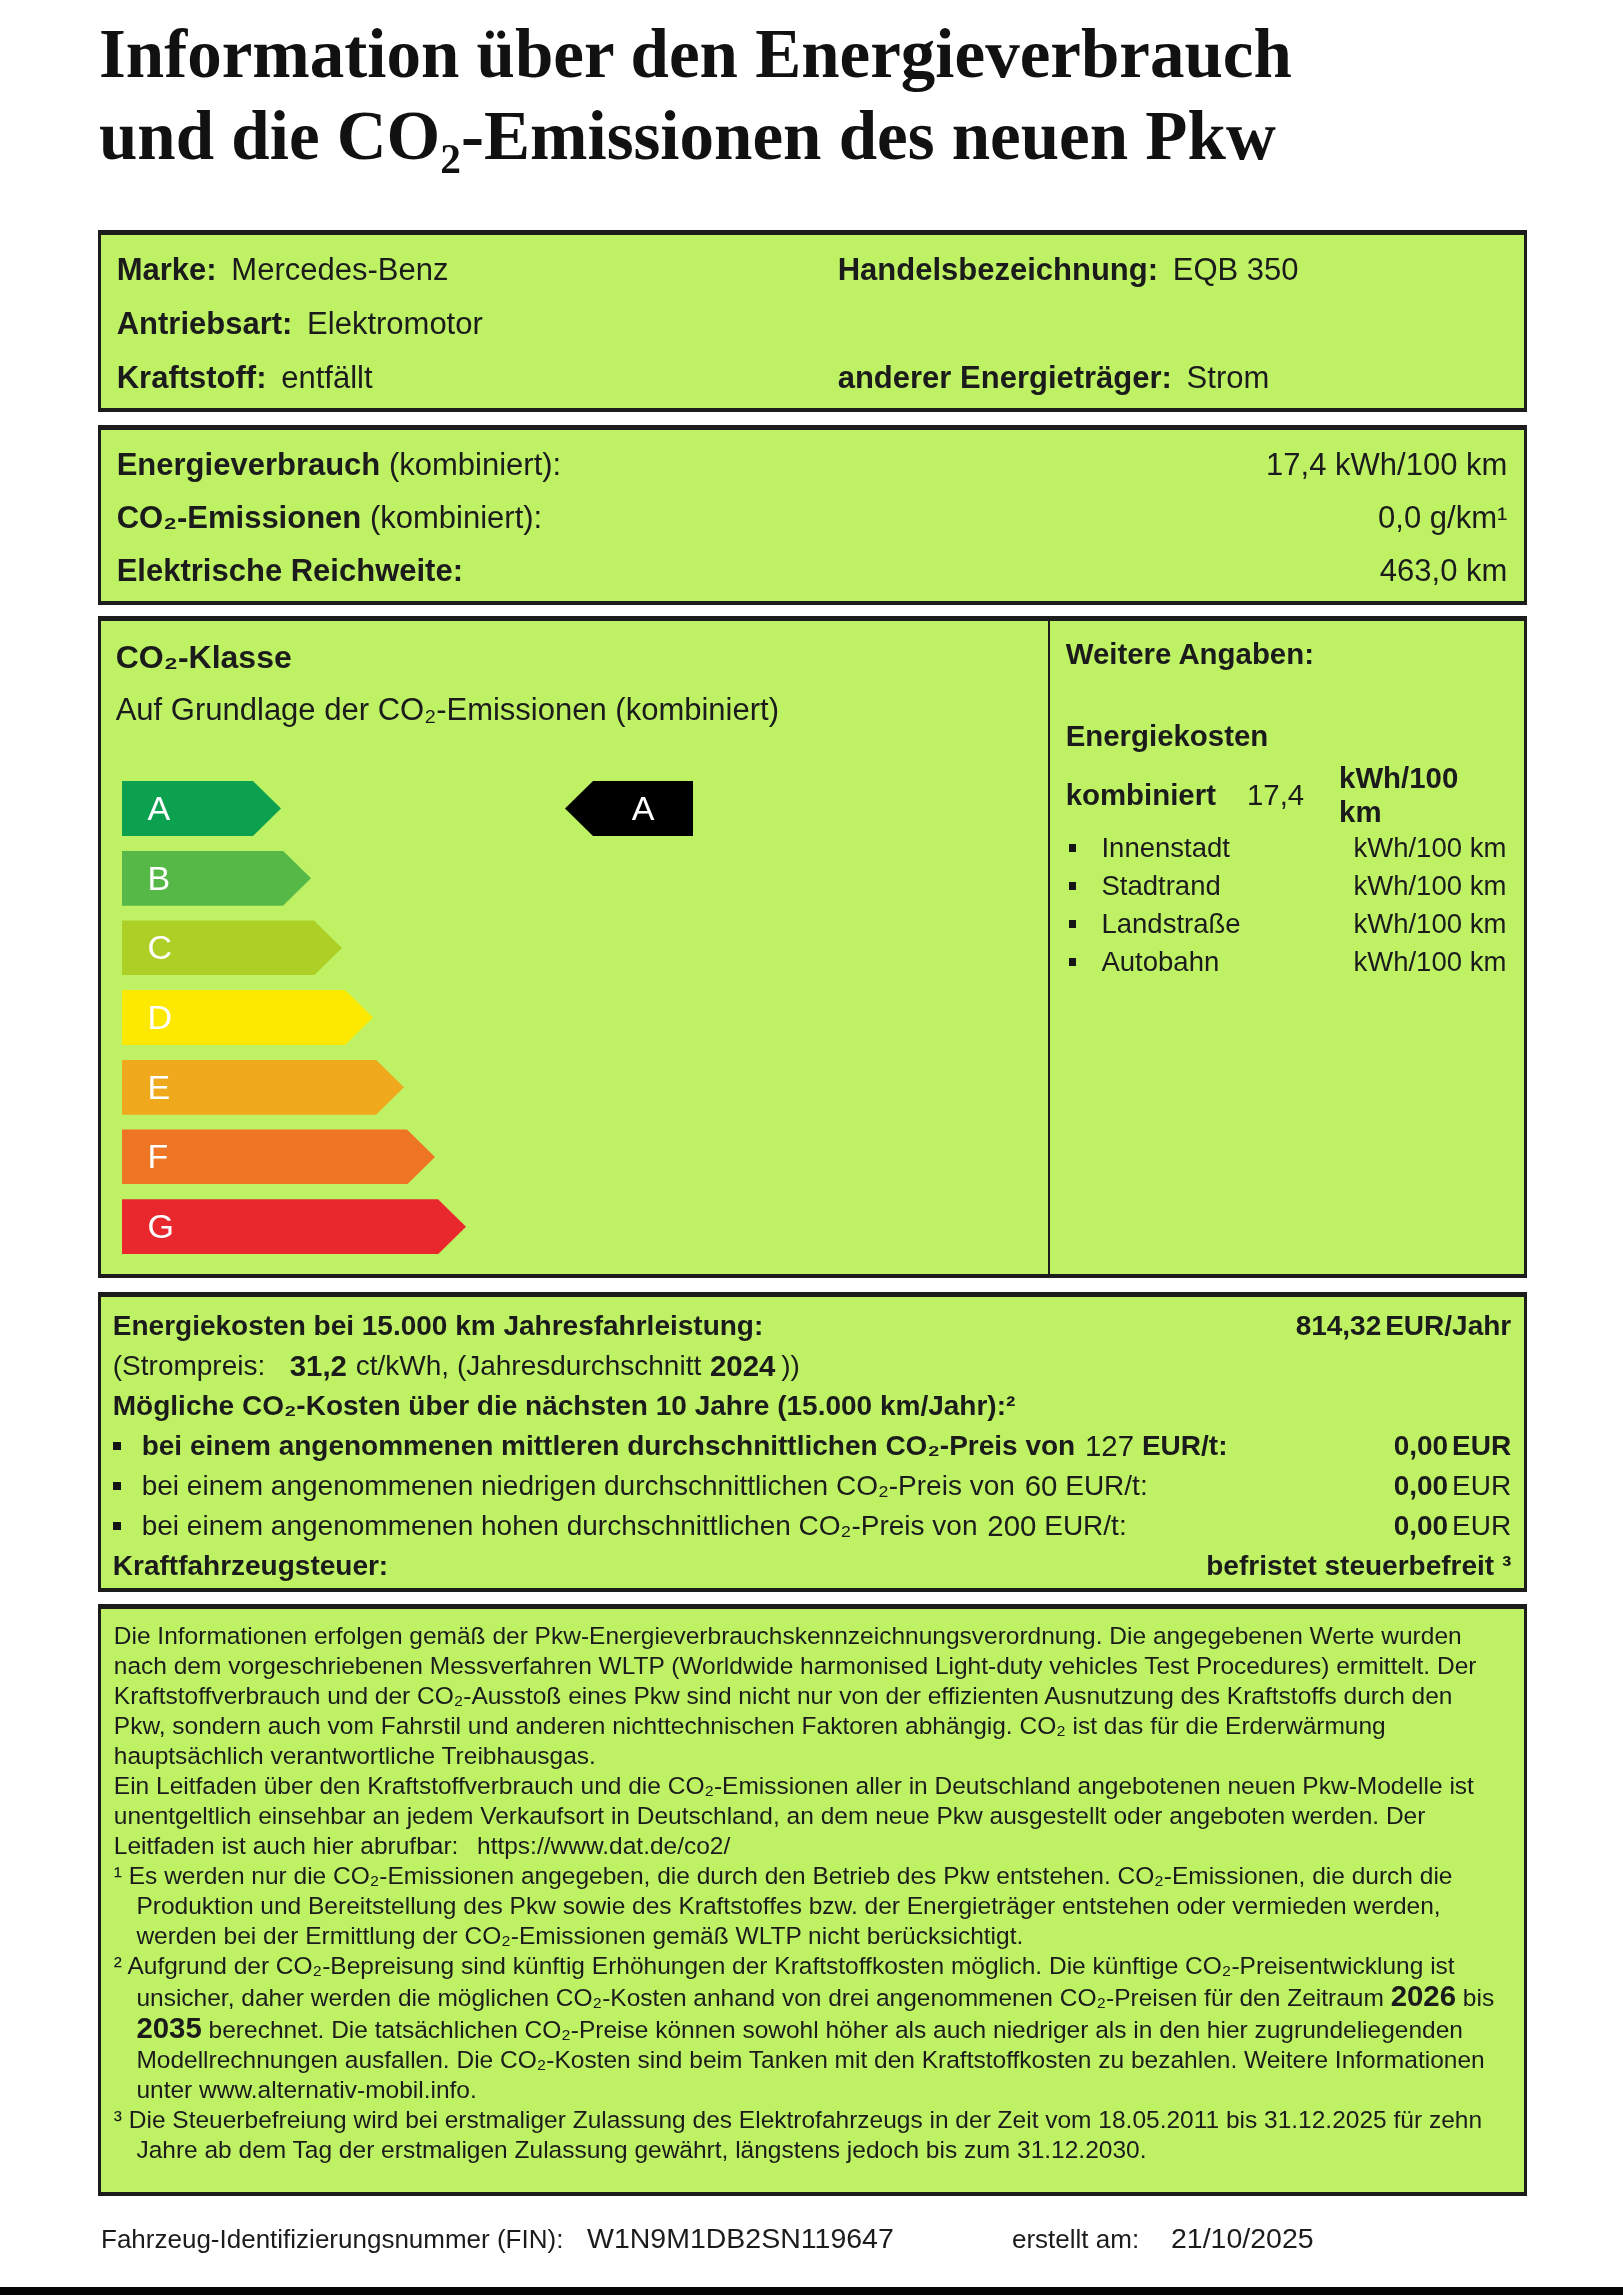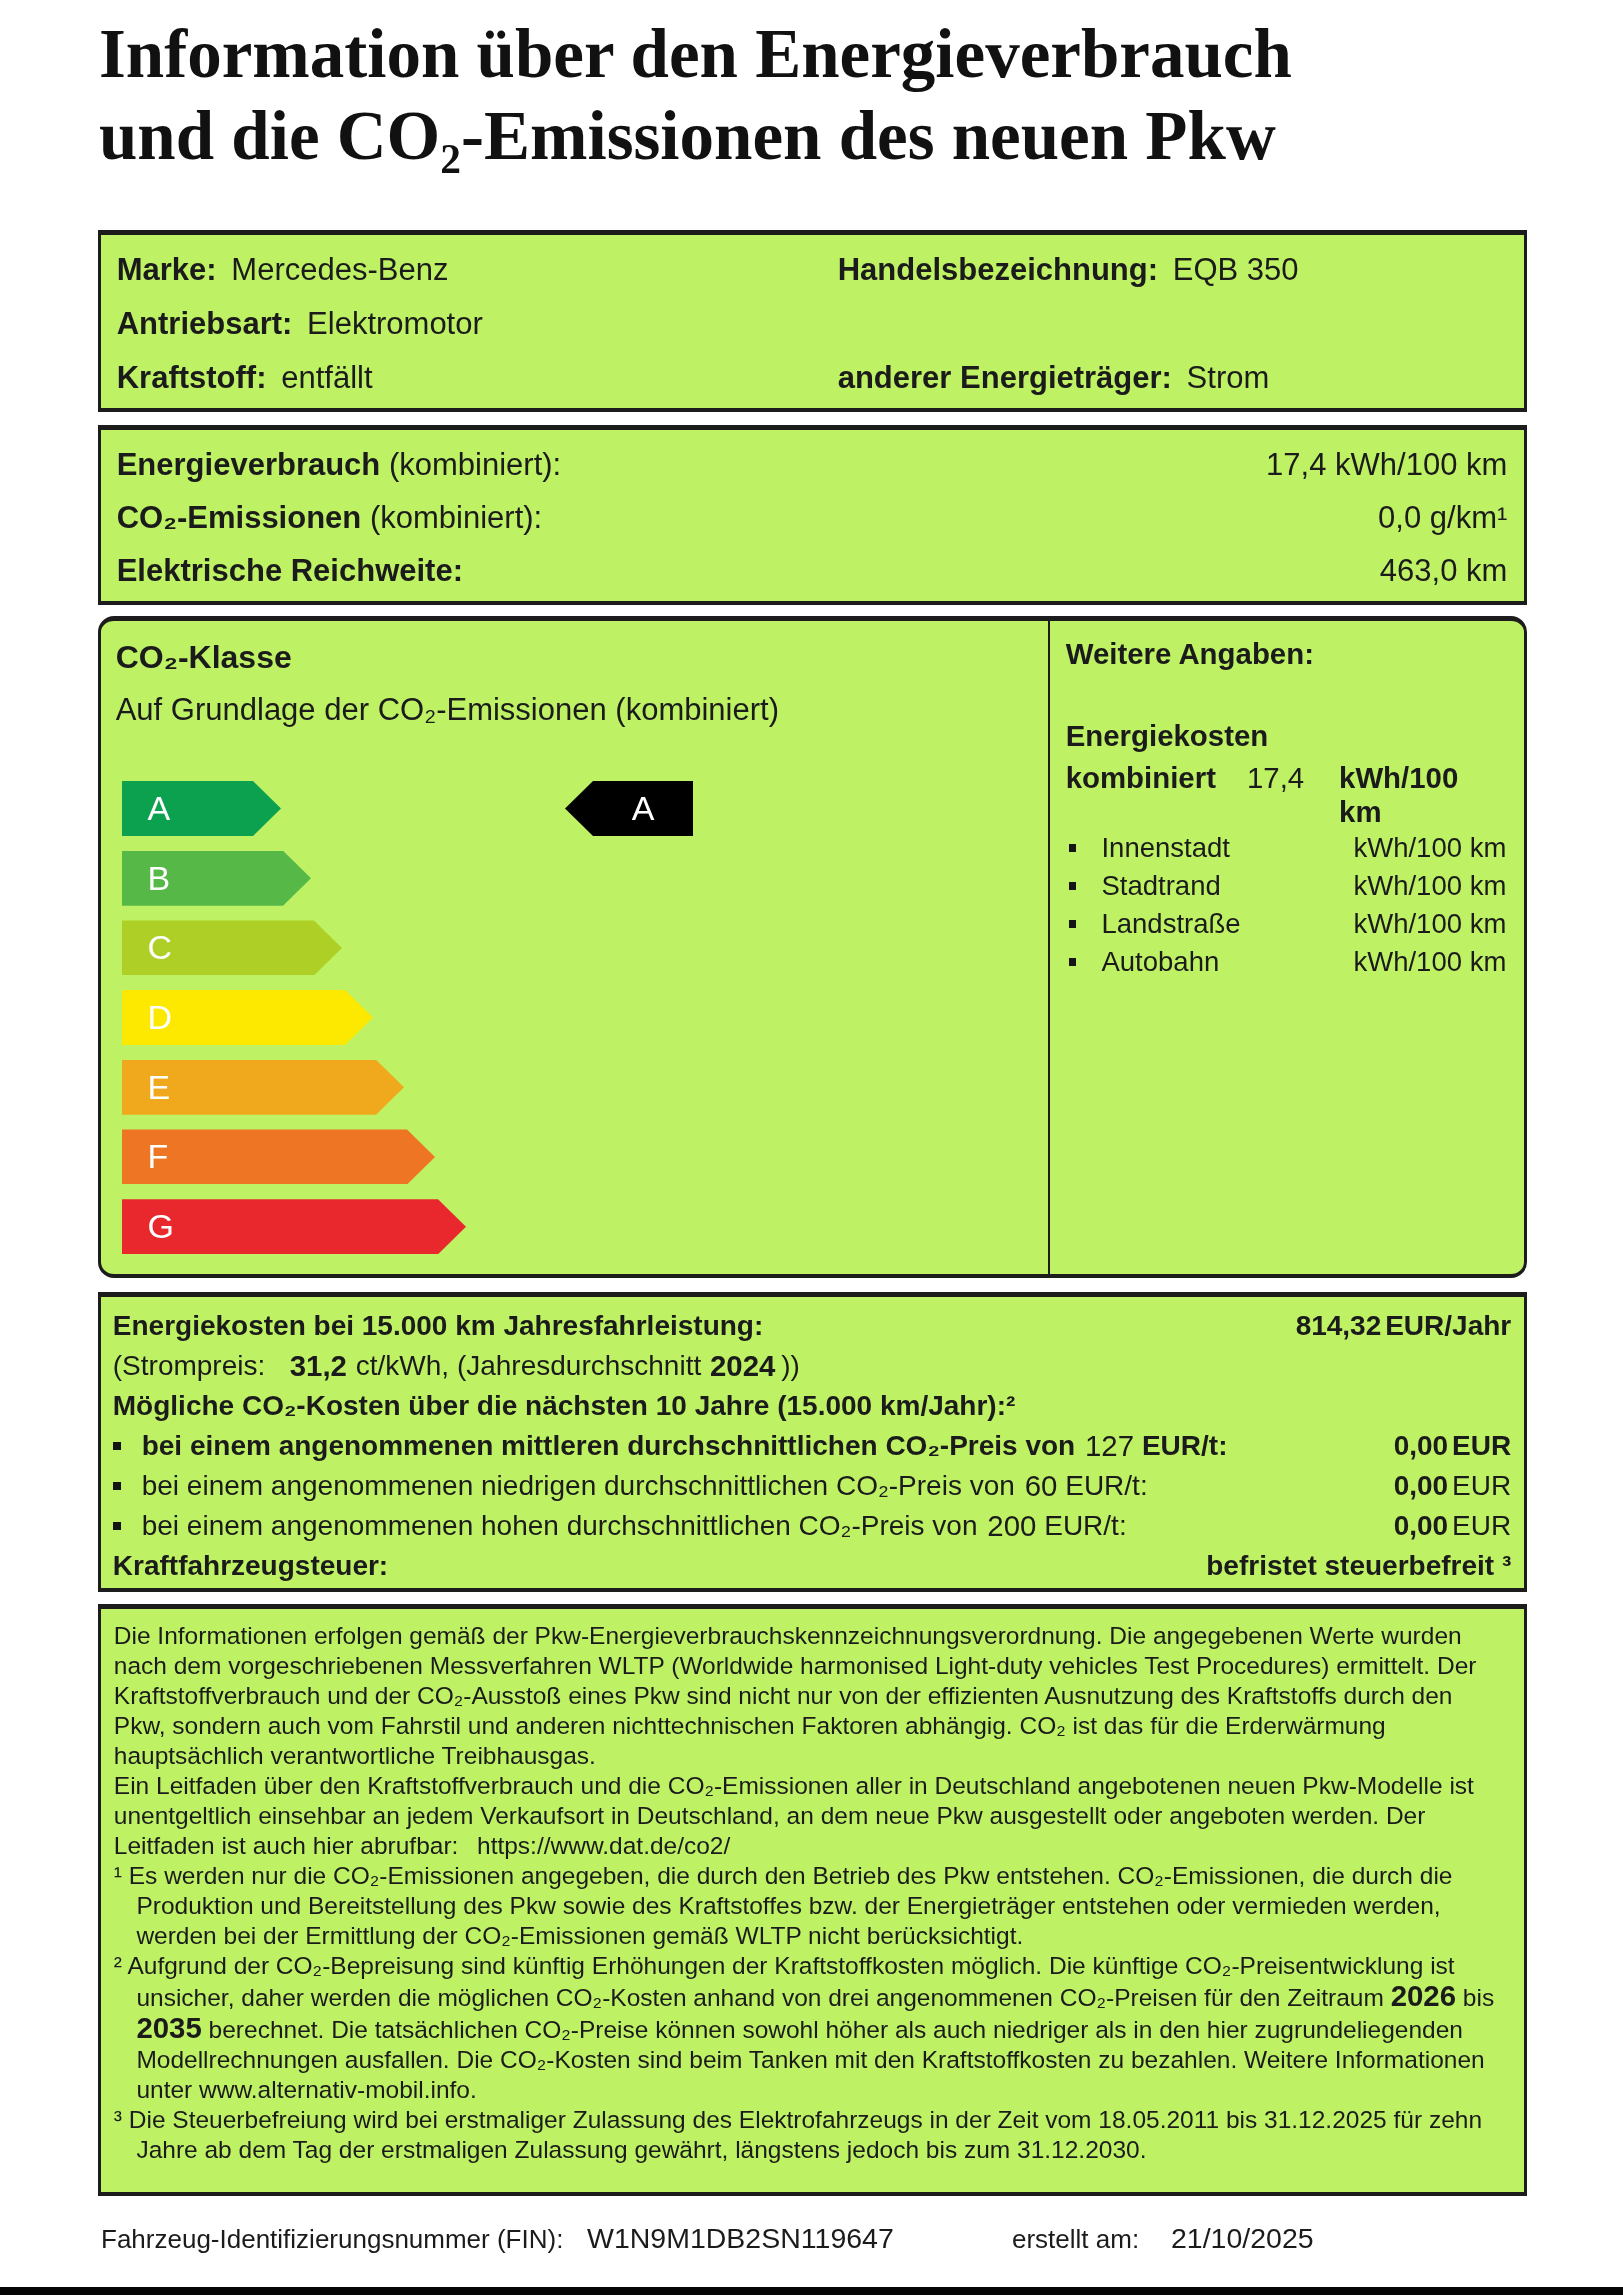--- a/index.html
+++ b/index.html
@@ -22,38 +22,38 @@
   
   .box-vehicle{top:230px;height:182px;padding:7.9px 14.7px 0 15.7px;}
   .vrow{display:grid;grid-template-columns:721px 1fr;align-items:center;height:54px;font-size:31px;}
   .vrow .cell span.b{margin-right:14.7px;}
 
   
   .box-consumption{top:425px;height:180px;padding:8.8px 16.7px 0 15.7px;}
   .crow2{display:flex;justify-content:space-between;align-items:center;height:53px;font-size:31px;}
 
   
-  .box-co2{top:616px;height:662px;padding:0;display:flex;border-radius:16px;}
+  .box-co2{top:616px;height:662px;padding:0;display:flex;}
   .co2-left{width:947px;position:relative;box-sizing:border-box;padding:18px 0 0 14.7px;}
   .co2-heading{font-size:32px;font-weight:bold;margin:0;}
   .co2-subheading{font-size:31px;margin:15.7px 0 0 0;}
   .arrows{position:absolute;left:21px;top:160px;width:594px;}
   .arrow-row{height:55px;margin-bottom:14.7px;position:relative;}
   .arrow{height:55px;display:flex;align-items:center;box-sizing:border-box;
          padding-left:25.5px;color:#ffffff;font-size:34px;
          clip-path:polygon(0 0,calc(100% - 28px) 0,100% 50%,calc(100% - 28px) 100%,0 100%);}
   .indicator{position:absolute;left:443px;top:0;width:128px;height:55px;background:#000;
              clip-path:polygon(28px 0,100% 0,100% 100%,28px 100%,0 50%);
              display:flex;align-items:center;justify-content:center;box-sizing:border-box;
              padding-left:28px;color:#fff;font-size:34px;}
   .co2-right{flex:1;border-left:2.5px solid #1c1c1c;box-sizing:border-box;
              padding:16px 17.7px 0 15.7px;}
   .wa-heading{font-size:29.4px;font-weight:bold;margin:0;}
   .strom1{font-size:29.4px;font-weight:bold;margin-top:48px;}
-  .strom2{display:flex;align-items:flex-start;font-size:29.4px;margin-top:7.9px;gap:31px;}
+  .strom2{display:flex;align-items:center;font-size:29.4px;margin-top:7.9px;gap:31px;}
   .strom2 .u{font-weight:bold;margin-left:3.9px;}
   .strom2 .v{margin-left:auto;}
   .wa-item{display:flex;align-items:center;font-size:27.5px;height:38px;}
   .wa-bullet{width:7.4px;height:7.4px;background:#151515;margin:0 25.5px 0 2.9px;flex:none;}
   .wa-unit{margin-left:auto;}
 
   
   .box-costs{top:1292px;height:300px;padding:8.8px 12.8px 0 11.8px;font-size:28px;}
   .cost-line{display:flex;align-items:center;height:40px;}
   .sq{width:8.3px;height:8.3px;background:#141414;margin-right:20.6px;flex:none;}

